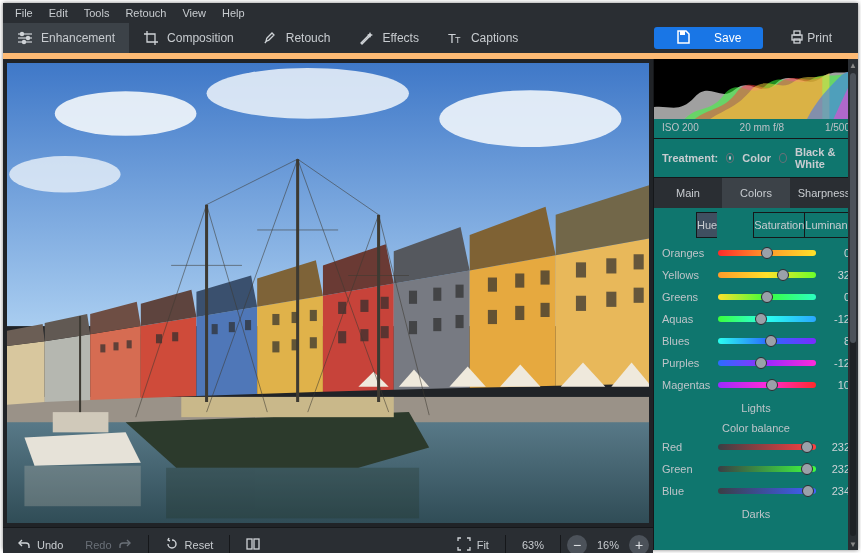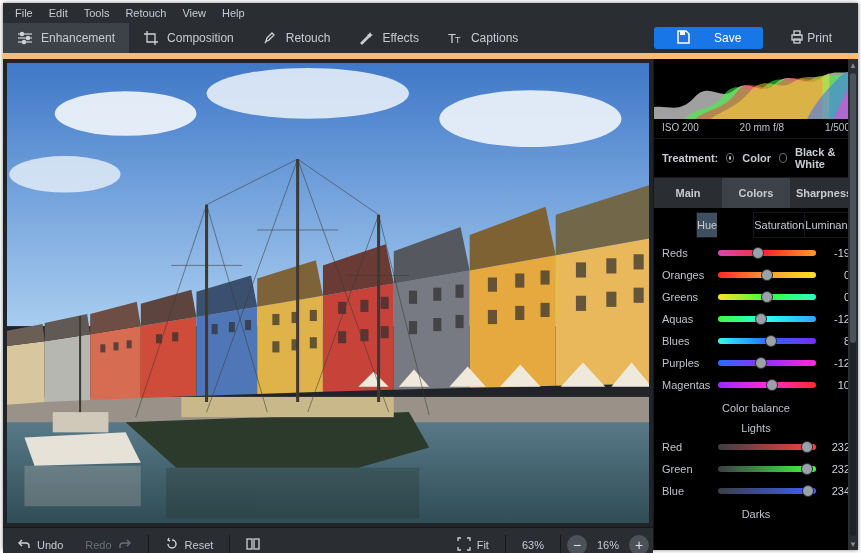--- a/index.html
+++ b/index.html
@@ -27,30 +27,30 @@
   .canvas-img { width: 100%; height: 100%; position: relative; overflow: hidden; }
 
   
   .bottombar { height: 34px; min-height:34px; display: flex; align-items: center; background: #2a2e33; font-size: 11px; padding: 0 4px; gap: 2px; border-top: 1px solid #15171a;}
   .bb-btn { display: flex; align-items: center; gap: 6px; padding: 0 10px; height: 26px; cursor: pointer; }
   .bb-sep { width: 1px; height: 20px; background: #15171a; margin: 0 4px;}
   .bb-spacer { flex: 1; }
   .round-btn { width:20px; height:20px; border-radius:50%; background:#4c525a; display:flex; align-items:center; justify-content:center; font-size:14px; cursor:pointer; color:#e0e3e7;}
 
   
-  .right-panel { width: 205px; background: #000000; display: flex; flex-direction: column; font-size: 11px; border-left: 1px solid #15171a; overflow: hidden; }
+  .right-panel { width: 205px; background: #0f766e; display: flex; flex-direction: column; font-size: 11px; border-left: 1px solid #15171a; overflow: hidden; }
   .histogram { height: 60px; margin: 0; position: relative; background: #000; overflow:hidden; }
   .meta-row { display: flex; justify-content: space-between; padding: 3px 8px 5px; font-size: 10px; color:#bcc1c6; border-bottom: 1px solid #15171a;}
 
   .treatment-row { display: flex; align-items: center; gap: 8px; padding: 7px 8px; font-size: 11px; border-bottom: 1px solid #15171a; font-weight: bold;}
   .radio { width: 10px; height: 10px; border-radius: 50%; border: 1px solid #6a7078; display:inline-block; position:relative;}
   .radio.checked::after { content:""; position:absolute; inset:2px; background:#cfd3d7; border-radius:50%; }
 
   .tab-row { display: flex; height: 30px; }
-  .tab { flex: 1; display: flex; align-items: center; justify-content: center; font-size: 11px; cursor: pointer; background:#2a2e33;font-weight:bold;}
+  .tab { flex: 1; display: flex; align-items: center; justify-content: center; font-size: 11px; cursor: pointer; background:#2a2e33;}
   .tab.active { background: #3c4248; }
   .sub-tab-row { display: flex; height: 26px; margin: 4px 6px 2px; }
   .sub-tab { flex:1; display:flex; align-items:center; justify-content:center; font-size:11px; cursor:pointer; border:1px solid #15171a;}
   .sub-tab:not(:last-child){ border-right:none;margin-left:36px;}
   .sub-tab.active { background:#3f4f60; }
 
   .sliders { padding: 2px 8px 4px; overflow-y: auto; flex: 1; }
   .slider-row { display:flex; align-items:center; height:22px; gap:6px;}
   .slider-label { width:50px; font-size:11px; color:#bfc4c9;}
   .slider-track { flex:1; height:6px; border-radius:3px; position:relative; cursor:pointer;}
@@ -374,35 +374,35 @@
       </div>
 
       <div class="sub-tab-row">
         <div class="sub-tab active">Hue</div>
         <div class="sub-tab">Saturation</div>
         <div class="sub-tab">Luminance</div>
       </div>
 
       <div class="sliders" id="sliders-container">
 
-      <div class="slider-row">
-            <div class="slider-label">Reds</div>
-            <div class="slider-track" style="background: linear-gradient(90deg, rgb(212, 73, 179), rgb(255, 42, 42), rgb(255, 154, 42));">
-              <div class="slider-thumb" style="left: 40.5%;"></div>
-            </div>
-            <div class="slider-val">-19</div>
-          </div>
           <div class="slider-row">
             <div class="slider-label">Oranges</div>
             <div class="slider-track" style="background: linear-gradient(90deg, rgb(255, 42, 42), rgb(255, 154, 42), rgb(255, 225, 42));">
               <div class="slider-thumb" style="left: 50%;"></div>
             </div>
             <div class="slider-val">0</div>
           </div>
           <div class="slider-row">
+            <div class="slider-label">Yellows</div>
+            <div class="slider-track" style="background: linear-gradient(90deg, rgb(255, 154, 42), rgb(255, 225, 42), rgb(106, 255, 42));">
+              <div class="slider-thumb" style="left: 66%;"></div>
+            </div>
+            <div class="slider-val">32</div>
+          </div>
+          <div class="slider-row">
             <div class="slider-label">Greens</div>
             <div class="slider-track" style="background: linear-gradient(90deg, rgb(255, 225, 42), rgb(58, 255, 58), rgb(42, 255, 194));">
               <div class="slider-thumb" style="left: 50%;"></div>
             </div>
             <div class="slider-val">0</div>
           </div>
           <div class="slider-row">
             <div class="slider-label">Aquas</div>
             <div class="slider-track" style="background: linear-gradient(90deg, rgb(58, 255, 58), rgb(42, 255, 239), rgb(42, 166, 255));">
               <div class="slider-thumb" style="left: 44%;"></div>
@@ -423,22 +423,22 @@
             </div>
             <div class="slider-val">-12</div>
           </div>
           <div class="slider-row">
             <div class="slider-label">Magentas</div>
             <div class="slider-track" style="background: linear-gradient(90deg, rgb(154, 42, 255), rgb(255, 42, 216), rgb(255, 42, 42));">
               <div class="slider-thumb" style="left: 55%;"></div>
             </div>
             <div class="slider-val">10</div>
           </div>
+          <div class="section-title">Lights</div>
           <div class="section-title">Color balance</div>
-          <div class="section-title">Lights</div>
           <div class="slider-row">
             <div class="slider-label">Red</div>
             <div class="slider-track" style="background: linear-gradient(90deg, rgb(58, 62, 68), rgb(255, 64, 64));">
               <div class="slider-thumb" style="left: 90.9804%;"></div>
             </div>
             <div class="slider-val">232</div>
           </div>
           <div class="slider-row">
             <div class="slider-label">Green</div>
             <div class="slider-track" style="background: linear-gradient(90deg, rgb(58, 62, 68), rgb(64, 255, 64));">

